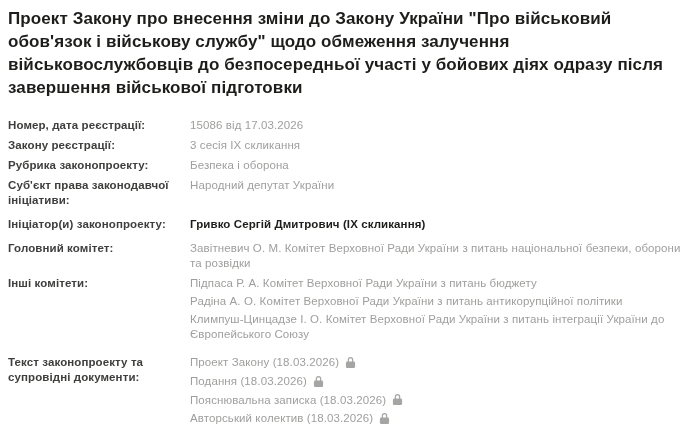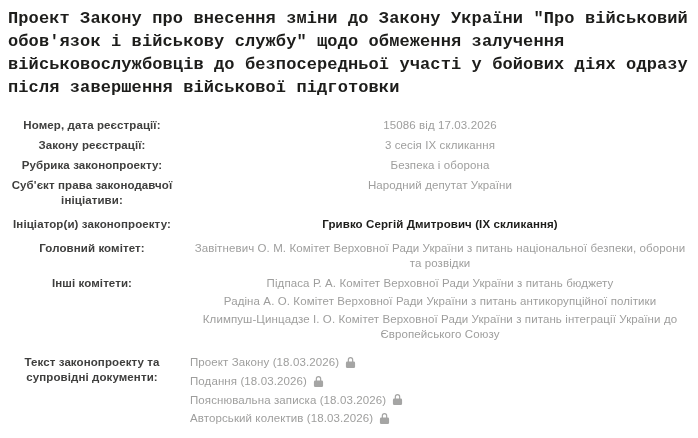--- a/index.html
+++ b/index.html
@@ -7,36 +7,36 @@
   body {
     width: 698px; height: 438px; overflow: hidden;
     font-family: "Liberation Sans", "DejaVu Sans", sans-serif;
     color: #1d1d1b;
   }
   .page { padding: 7px 8px 0 8px; }
 
   .bill-title {
     font-size: 17px; font-weight: 700; line-height: 1.36;
     color: #1d1d1b; letter-spacing: 0.1px;
-    margin-bottom: 19px; max-width: 692px; font-family: Liberation Mono, monospace;
+    margin-bottom: 19px; max-width: 692px;
   }
 
   .rows { }
   .row {
     display: grid;
     grid-template-columns: 182px 1fr;
     margin-bottom: 5px;
   }
   .field-label {
     font-size: 11.5px; font-weight: 700; color: #3e3e3d;
-    line-height: 1.3; padding-right: 14px; letter-spacing: 0.1px; text-align: center;
+    line-height: 1.3; padding-right: 14px; letter-spacing: 0.1px;
   }
   .field-value {
     font-size: 11.5px; font-weight: 400; color: #9e9e9d;
-    line-height: 1.3; letter-spacing: 0.1px; text-align: center;
+    line-height: 1.3; letter-spacing: 0.1px;
   }
   .value-strong {
     color: #1d1d1b; font-weight: 700; text-decoration: none; cursor: pointer;
   }
   .committee-line { margin-bottom: 3px; line-height: 1.32; max-width: 500px; }
 
   .row-gap { margin-top: 9px; }
 
   .doc-item {
     display: flex; align-items: center; gap: 6px;

